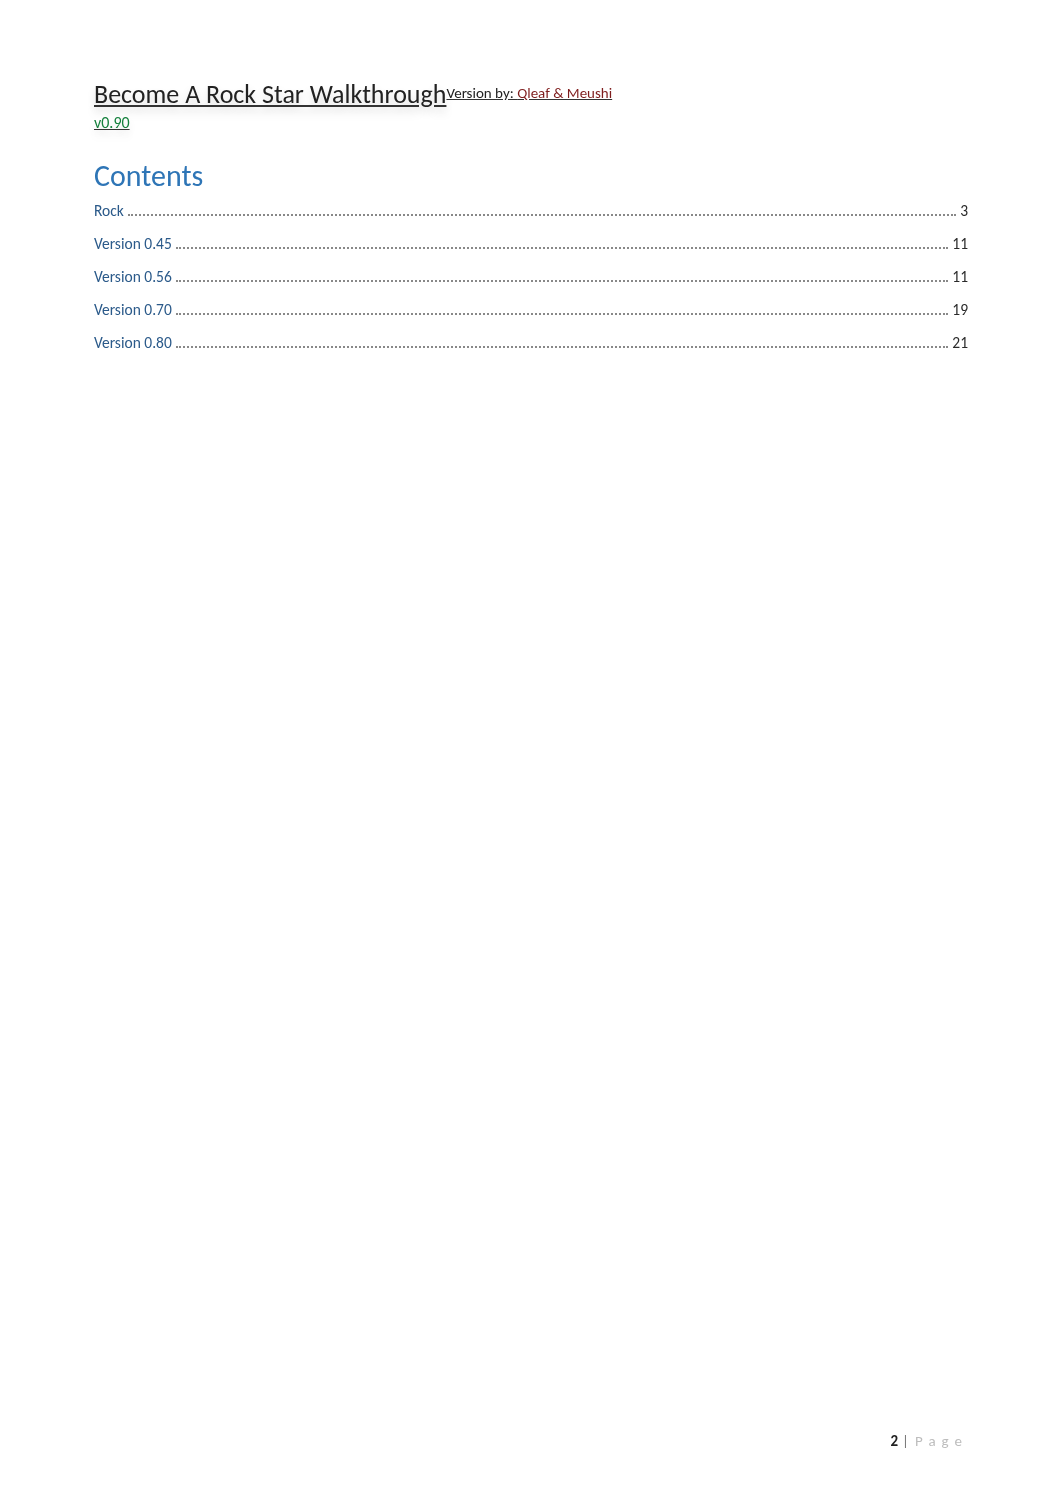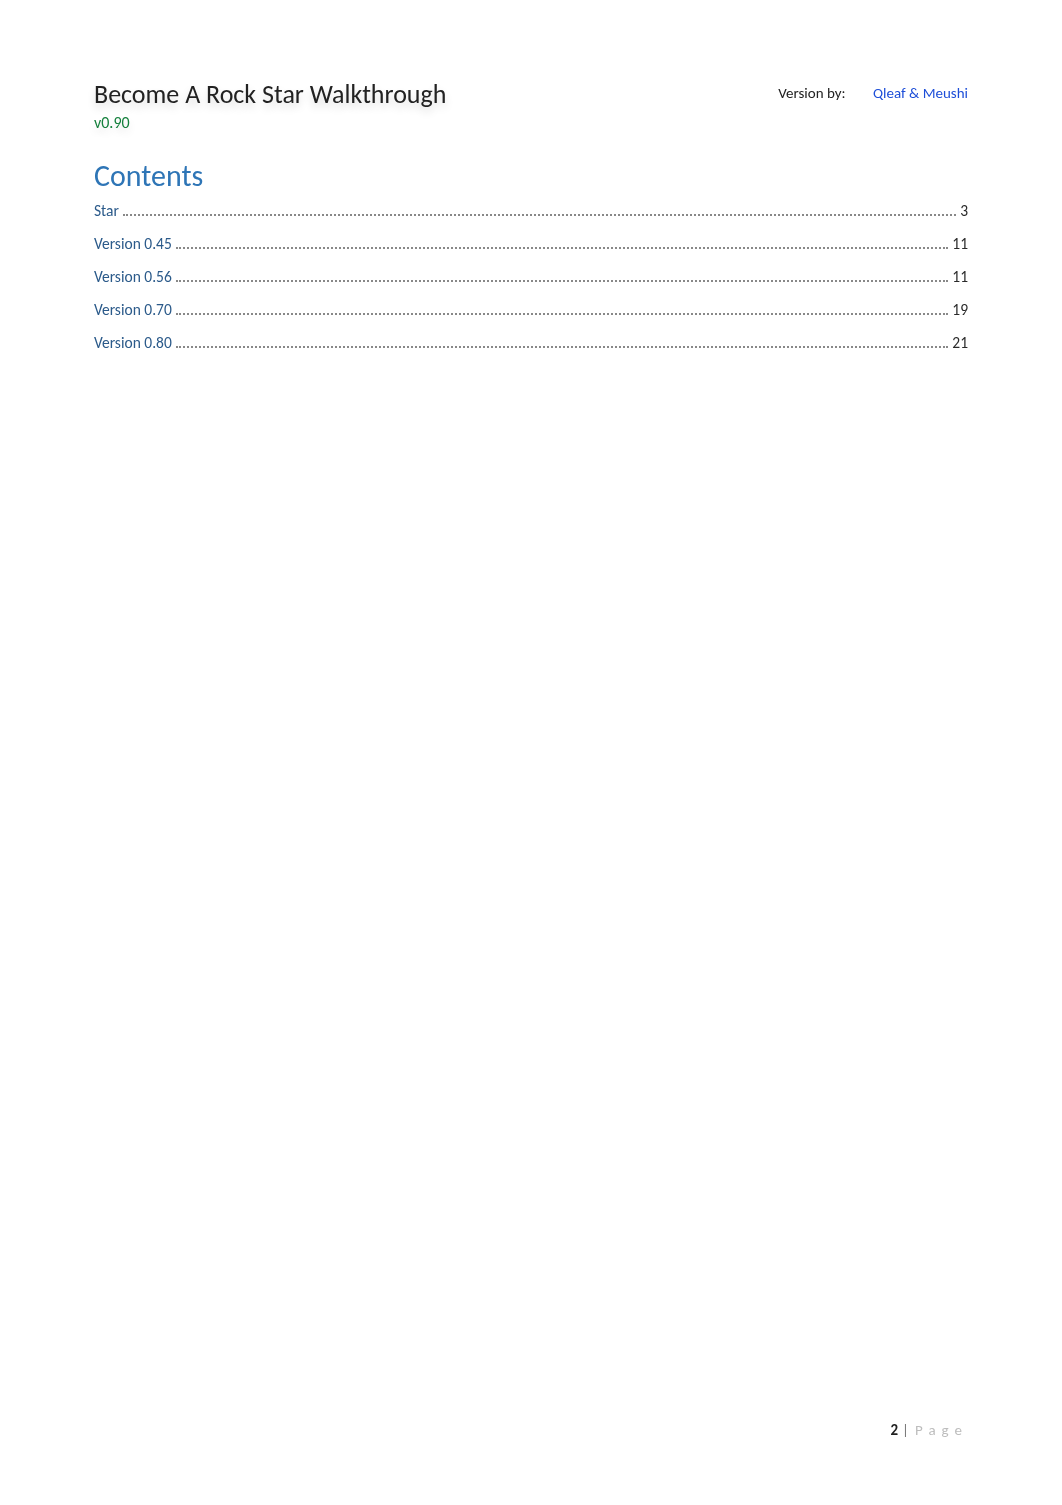--- a/index.html
+++ b/index.html
@@ -5,36 +5,36 @@
   * { margin: 0; padding: 0; box-sizing: border-box; }
   body {
     background: #fff;
     font-family: Calibri, "Segoe UI", Arial, sans-serif;
     color: #333;
     width: 1062px;
     height: 1505px;
     position: relative;
     padding: 78px 94px 60px 94px;
   }
-  .header { display: flex; justify-content: space-between; align-items: flex-start; }
+  .header { display: flex; justify-content: flex-start; align-items: flex-start; text-decoration: underline; }
   .title-block { line-height: 1.25; }
   .title {
     font-size: 26px;
     color: #222;
     font-weight: 400;
     text-shadow: 0 5px 8px rgba(0,0,0,0.15);
   }
   .version {
     font-size: 16px;
     color: #15803d;
     margin-top: 2px;
     text-shadow: 0 5px 8px rgba(0,0,0,0.12);
   }
   .written-by { font-size: 15px; color: #222; margin-top: 6px; }
-  .authors { color: #1d4ed8; margin-left: 24px; }
+  .authors { color: #7f1d1d; }
   .contents-heading {
     color: #2e75b6;
     font-size: 30px;
     font-weight: 400;
     margin-top: 24px;
   }
   .toc-row {
     display: flex;
     align-items: baseline;
     width: 100%;
@@ -45,21 +45,21 @@
   .toc-label { white-space: nowrap; color: #2b5a8a; }
   .toc-dots {
     flex: 1;
     border-bottom: 2px dotted #888;
     margin: 0 4px 3px 4px;
     height: 0;
   }
   .toc-page { white-space: nowrap; }
   .footer {
     position: absolute;
-    bottom: 66px;
+    bottom: 55px;
     right: 94px;
     font-size: 15px;
     color: #222;
   }
   .footer .page-word {
     color: #bdbdbd;
     letter-spacing: 6px;
     margin-left: 4px;
   }
   .footer .bar { color: #777; margin: 0 2px 0 4px; }
@@ -74,21 +74,21 @@
   </div>
   <div class="written-by">
     <span>Version by: </span><span class="authors">Qleaf &amp; Meushi</span>
   </div>
 </div>
 
 <div class="contents-heading">Contents</div>
 
 <div>
   <div class="toc-row">
-    <span class="toc-label">Star</span>
+    <span class="toc-label">Rock</span>
     <span class="toc-dots"></span>
     <span class="toc-page">3</span>
   </div>
   <div class="toc-row">
     <span class="toc-label">Version 0.45</span>
     <span class="toc-dots"></span>
     <span class="toc-page">11</span>
   </div>
   <div class="toc-row">
     <span class="toc-label">Version 0.56</span>

